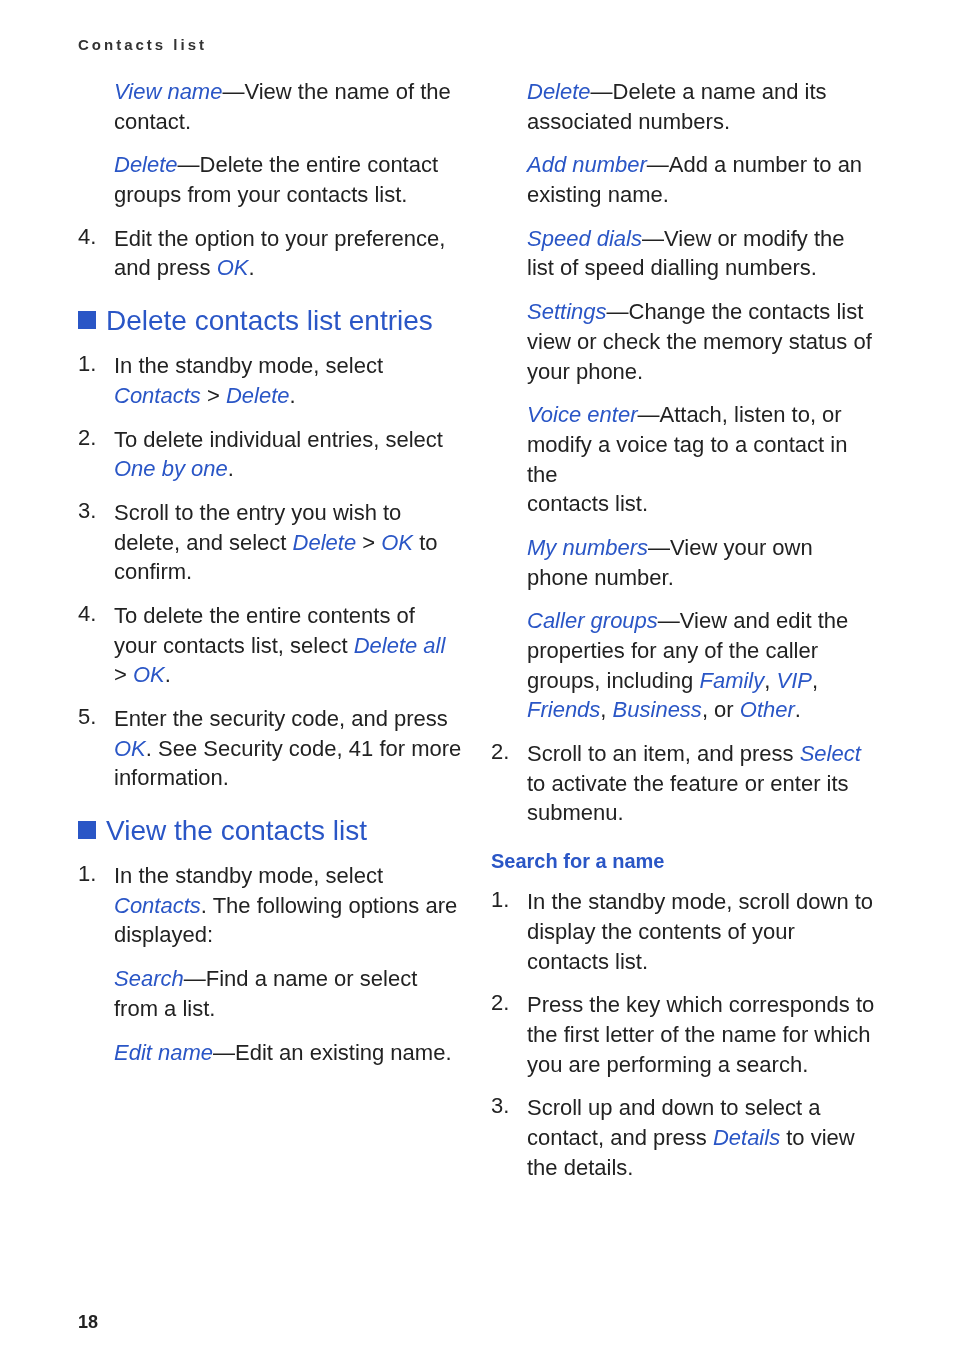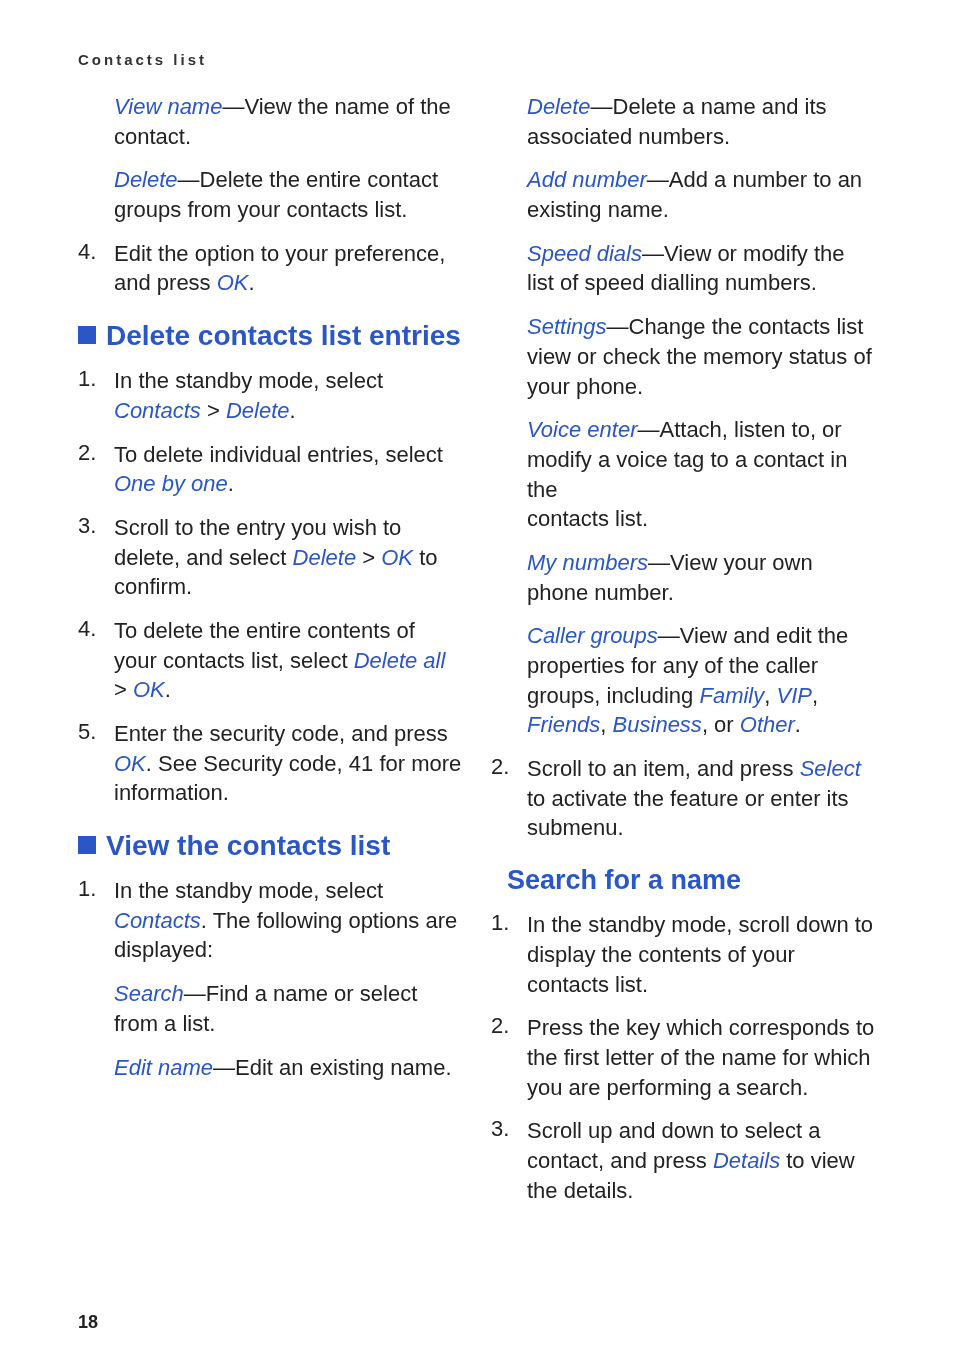--- a/index.html
+++ b/index.html
@@ -6,21 +6,21 @@
     font-family: Arial, Helvetica, sans-serif;
     margin: 0;
     padding: 0;
     width: 954px;
     height: 1353px;
     box-sizing: border-box;
     position: relative;
     color: #222;
   }
   .page {
-    padding: 51px 78px 0 78px;
+    padding: 36px 78px 0 78px;
   }
   .header {
     font-size: 15px;
     letter-spacing: 3px;
     color: #333;
     font-weight: bold;
     margin-bottom: 24px;
   }
   .columns {
     display: flex;
@@ -52,39 +52,39 @@
     font-size: 22px;
   }
   .numitem .txt {
     font-size: 22px;
     line-height: 1.35;
     flex: 1;
   }
   h2.section {
     color: #2a56c6;
     font-size: 28px;
-    font-weight: bold;
+    font-weight: normal;
     margin: 22px 0 14px 0;
     display: flex;
     align-items: flex-start;
   }
   h2.section .sq {
     display: inline-block;
     width: 18px;
     height: 18px;
     background: #2a56c6;
     margin-right: 10px;
     margin-top: 6px;
     flex-shrink: 0;
   }
   h3.subsection {
     color: #2a56c6;
-    font-size: 27px;
+    font-size: 20px;
     font-weight: bold;
-    margin: 22px 0 14px 16px;
+    margin: 22px 0 14px 0;
   }
   .pagenum {
     position: absolute;
     bottom: 20px;
     left: 78px;
     font-size: 18px;
     font-weight: bold;
   }
 </style>
 </head>

